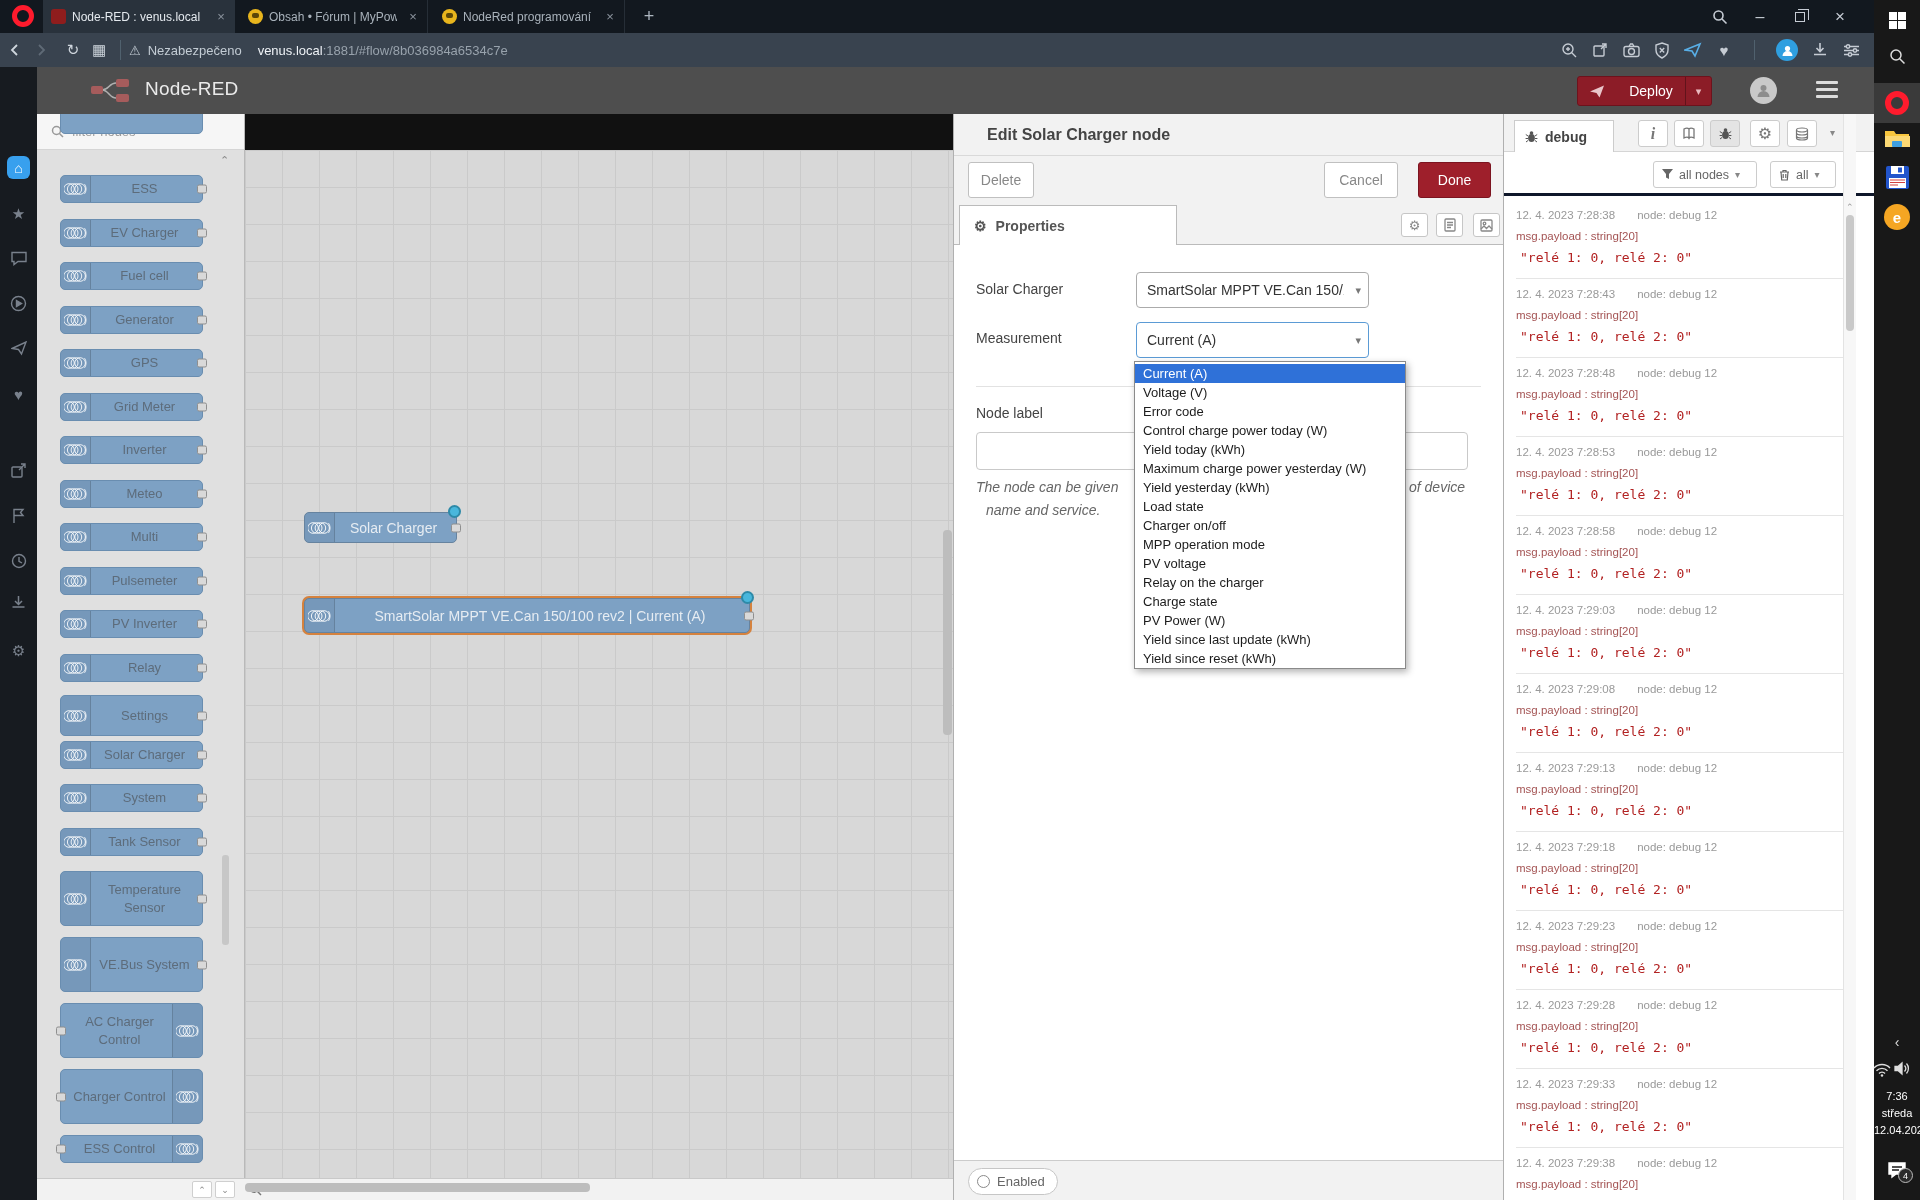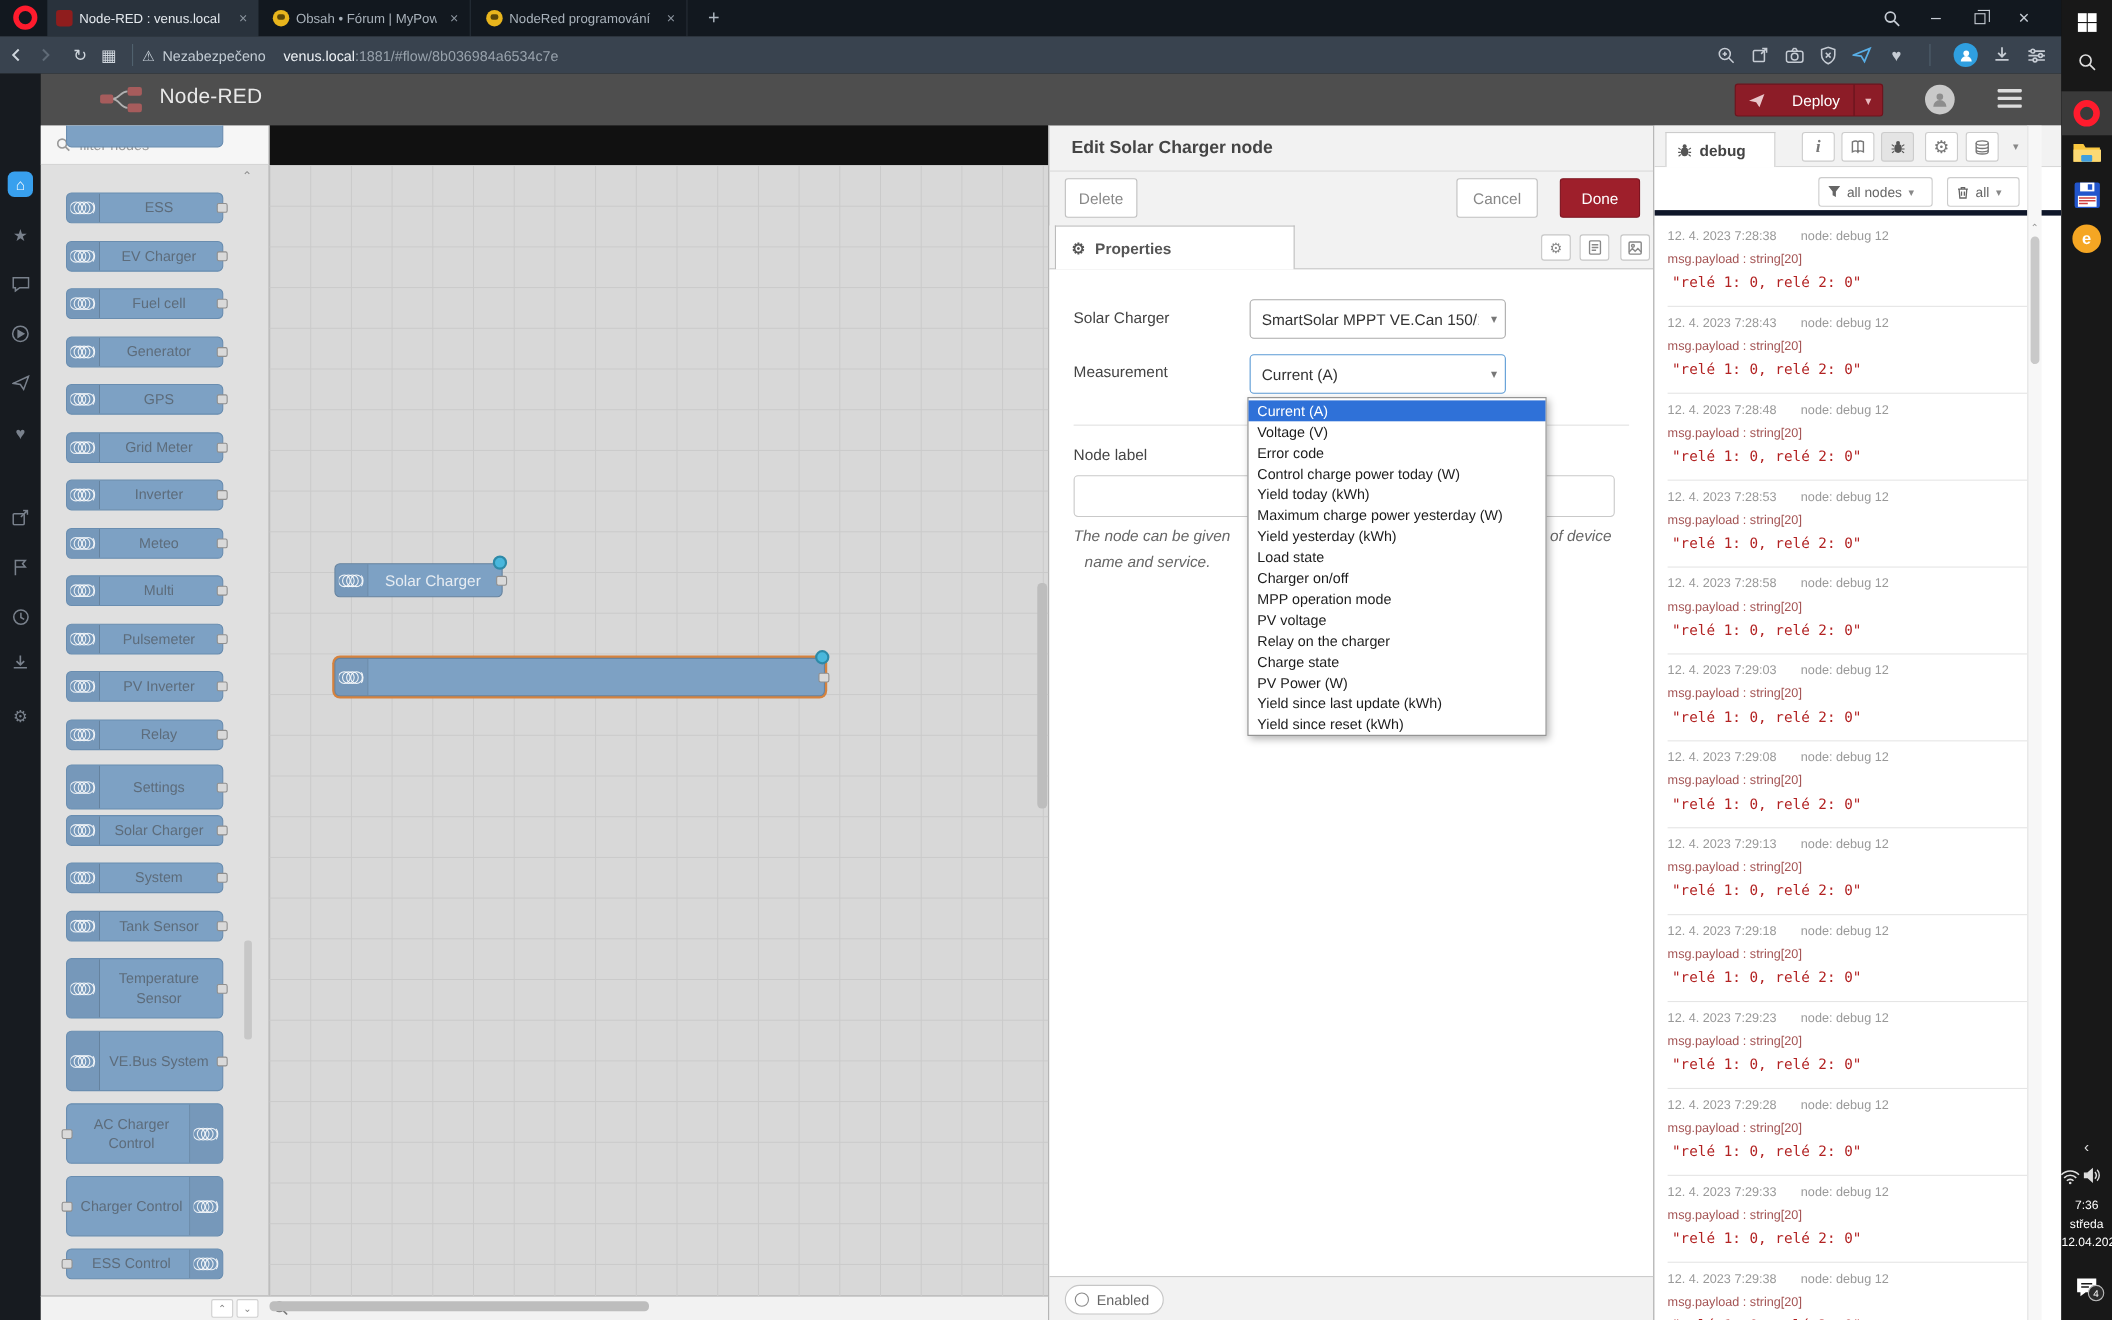--- a/index.html
+++ b/index.html
@@ -79,21 +79,21 @@
   .cv-scroll{position:absolute;right:1px;top:380px;width:9px;height:205px;background:#bdbdbd;border-radius:4px}
 
   
   .nr-footer{position:absolute;left:37px;top:1178px;width:916px;height:22px;background:#f2f2f2;border-top:1px solid #c9c9c9}
   .foot-btn{position:absolute;top:2px;width:20px;height:17px;border:1px solid #cfcfcf;background:#fff;border-radius:2px;display:flex;align-items:center;justify-content:center;color:#888;font-size:9px}
   .foot-mag{position:absolute;left:211px;top:3px;color:#777}
   .h-scroll{position:absolute;left:208px;top:4px;width:345px;height:9px;background:#bdbdbd;border-radius:4px}
 
   
   .dialog{position:absolute;left:953px;top:114px;width:550px;height:1086px;background:#f2f2f2;border-left:1px solid #b0b0b0}
-  .dlg-title{position:absolute;left:20px;top:12px;font-size:16px;font-weight:bold;color:#444}
+  .dlg-title{position:absolute;left:33px;top:12px;font-size:16px;font-weight:bold;color:#444}
   .dlg-titlebar{position:absolute;left:0;top:41px;width:100%;height:1px;background:#d9d9d9}
   .btn{position:absolute;height:36px;border:1px solid #c0c0c0;background:#fff;color:#888;border-radius:3px;display:flex;align-items:center;justify-content:center;font-size:14px}
   .btn.danger{background:#9e1f2b;border-color:#7c1420;color:#fff}
   .dlg-tabrow{position:absolute;left:0;top:91px;width:100%;height:40px;background:#f2f2f2;border-bottom:1px solid #bbb}
   .dlg-tab{position:absolute;left:5px;top:0;width:218px;height:40px;background:#fff;border:1px solid #bbb;border-bottom:none;display:flex;align-items:center;gap:9px;padding-left:14px;font-size:14px;font-weight:bold;color:#555}
   .mini-btn{position:absolute;top:8px;width:27px;height:24px;border:1px solid #c6c6c6;background:#fff;border-radius:3px;display:flex;align-items:center;justify-content:center;color:#888;font-size:13px}
   .dlg-content{position:absolute;left:0;top:131px;width:100%;height:915px;background:#fff}
   .flabel{position:absolute;left:22px;font-size:14px;color:#444}
   .sel{position:absolute;left:182px;width:233px;height:36px;background:#fff;border:1px solid #ababab;border-radius:4px;display:flex;align-items:center;padding:0 24px 0 10px;font-size:14px;color:#333;white-space:nowrap;overflow:hidden}
   .sel .caret{position:absolute;right:7px;color:#777;font-size:11px}
@@ -107,21 +107,21 @@
   .dlg-foot{position:absolute;left:0;bottom:0;width:100%;height:40px;background:#f2f2f2;border-top:1px solid #ccc}
   .enabled-btn{position:absolute;left:14px;top:7px;height:27px;padding:0 12px 0 8px;border:1px solid #c6c6c6;border-radius:14px;background:#fff;display:flex;align-items:center;gap:7px;font-size:13px;color:#666}
   .en-circle{width:13px;height:13px;border:1.5px solid #8a8a8a;border-radius:50%}
 
   
   .debug{position:absolute;left:1503px;top:114px;width:371px;height:1086px;background:#fff;border-left:1px solid #b0b0b0;overflow:hidden}
   .dbg-hdr{position:absolute;left:0;top:0;width:100%;height:38px;background:#f2f2f2;border-bottom:1px solid #d5d5d5}
   .dbg-tab{position:absolute;left:10px;top:6px;width:100px;height:32px;background:#fff;border:1px solid #ccc;border-bottom:none;display:flex;align-items:center;gap:7px;padding-left:10px;font-size:14px;font-weight:bold;color:#444}
   .dbg-ibtn{position:absolute;top:6px;width:30px;height:27px;border:1px solid #ccc;background:#fff;border-radius:3px;display:flex;align-items:center;justify-content:center;color:#777}
   .dbg-ibtn.on{background:#e4e4e4}
-  .dbg-sub{position:absolute;left:0;top:38px;width:100%;height:44px;background:#fff;border-bottom:5px solid #0f172a}
+  .dbg-sub{position:absolute;left:0;top:38px;width:100%;height:44px;background:#fff;border-bottom:3px solid #0f172a}
   .dbg-filter{position:absolute;top:9px;height:27px;border:1px solid #ccc;border-radius:3px;background:#fff;display:flex;align-items:center;gap:6px;padding:0 8px;font-size:12.5px;color:#666}
   .dbg-msgs{position:absolute;left:12px;top:86px;width:327px}
   .dbg-msg{height:79px;border-bottom:1px solid #e5e5e5;padding-top:9px}
   .dbg-meta{font-size:11.5px;color:#999;display:flex;gap:22px}
   .dbg-type{font-size:11.5px;color:#a45454;margin-top:9px}
   .dbg-payload{font-family:"DejaVu Sans Mono",monospace;font-size:13px;color:#b22222;margin-top:8px;padding-left:4px}
   .dbg-scroll{position:absolute;left:339px;top:0;width:13px;height:1086px;background:#f7f7f7;border-left:1px solid #e3e3e3}
   .dbg-thumb{position:absolute;left:2px;top:101px;width:8px;height:116px;background:#c9c9c9;border-radius:4px}
   .dbg-up{position:absolute;left:2px;top:88px;color:#999;font-size:9px}
 
@@ -638,20 +638,21 @@
       <div class="cnode selected" style="left:59px;top:448px;width:446px;height:35px">
         <div class="nicon">
           <svg width="24" height="16" viewBox="0 0 24 16" fill="none" stroke="rgba(255,255,255,0.9)" stroke-width="1">
             <circle cx="5" cy="8" r="5.3"></circle>
             <circle cx="8.7" cy="8" r="5.3"></circle>
             <circle cx="12.4" cy="8" r="5.3"></circle>
             <circle cx="16.1" cy="8" r="5.3"></circle>
             <path d="M20.5 3.2c2 2.4 2 7.2 0 9.6"></path>
           </svg>
         </div>
+        <div class="nlabel">SmartSolar MPPT VE.Can 150/100 rev2 | Current (A)</div>
         <div class="port out"></div>
         <div class="dot"></div>
       </div>
     </div>
 
   <div class="nr-footer">
     <div class="foot-btn" style="left:155px">⌃</div>
     <div class="foot-btn" style="left:178px">⌄</div>
     <div class="foot-mag">
       <svg width="14" height="14" viewBox="0 0 14 14" fill="none" stroke="#777" stroke-width="1.5">

